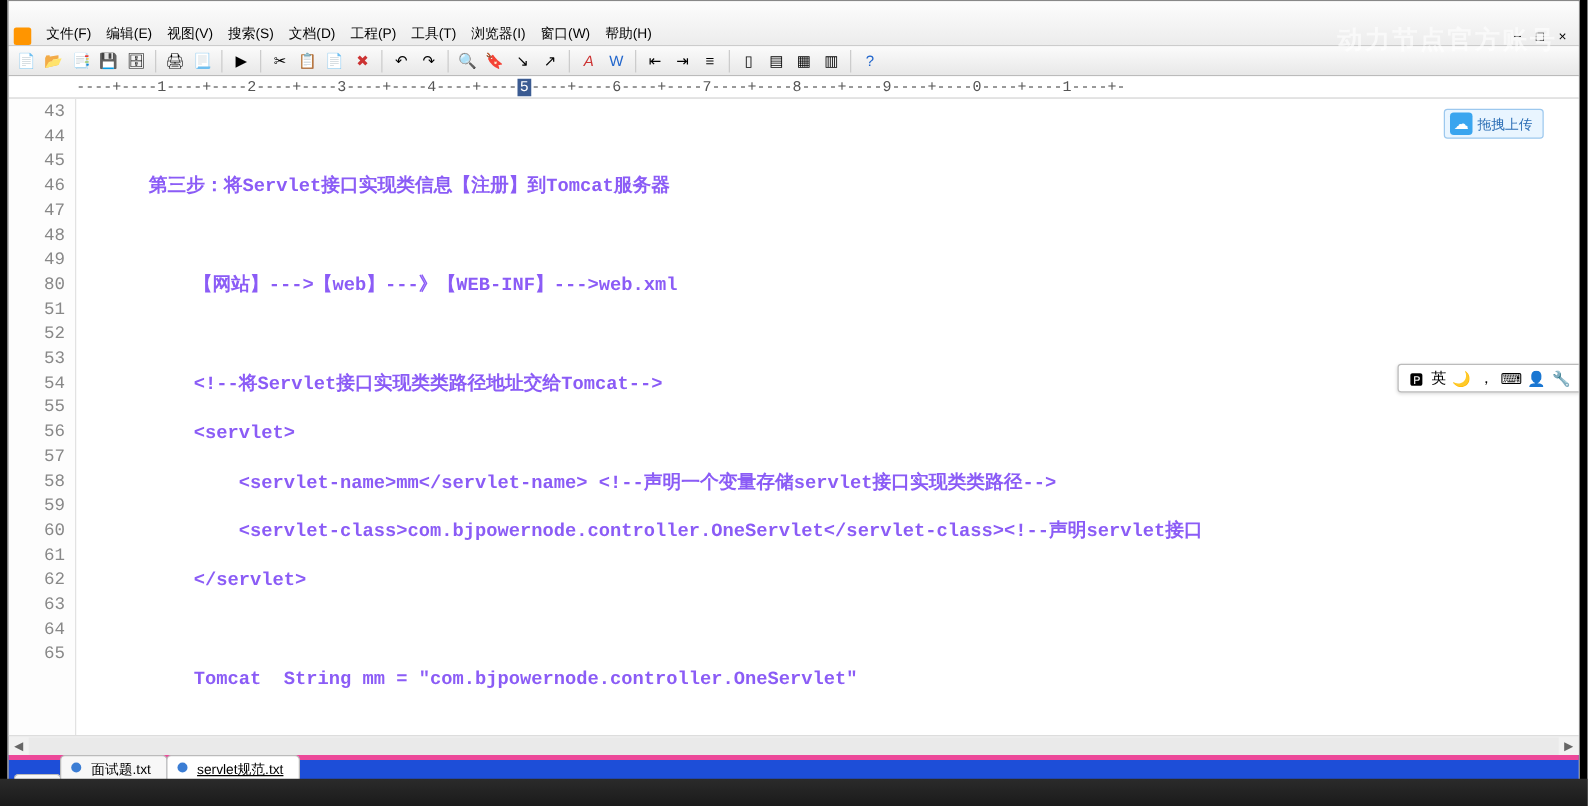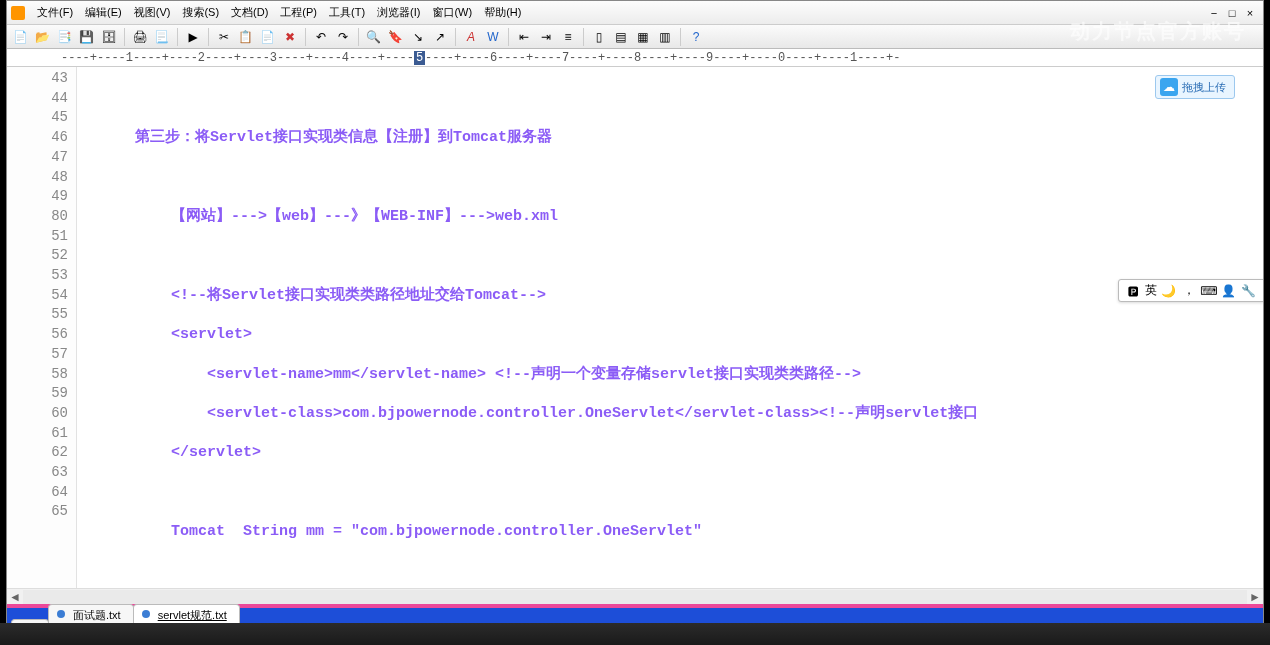--- a/index.html
+++ b/index.html
@@ -14,25 +14,25 @@
 }
 .app-window {
   position: absolute;
   left: 6px; top: 0; right: 6px; bottom: 18px;
   background: #f0f0f0;
   display: flex;
   flex-direction: column;
   border: 1px solid #888;
 }
 .menubar {
-  height: 24px;
+  height: 36px;
   background: linear-gradient(#fdfdfd,#ececec);
   border-bottom: 1px solid #ccc;
   display: flex;
-  align-items: center;
+  align-items: flex-end;
   padding: 0 4px;
   font-size: 11px;
 }
 .menubar .app-icon { width: 14px; height: 14px; background: #ff9500; border-radius: 2px; margin-right: 6px; }
 .menubar .menu-item { padding: 2px 6px; cursor: pointer; }
 .window-controls { margin-left: auto; display: flex; }
 .window-controls span { width: 18px; text-align: center; cursor: pointer; font-family: sans-serif; }
 .toolbar {
   height: 24px;
   background: linear-gradient(#fbfbfb,#e8e8e8);
@@ -61,21 +61,21 @@
   font-family: "Courier New", monospace;
   font-size: 12px;
   color: #555;
   white-space: pre;
   overflow: hidden;
   padding-left: 54px;
 }
 .ruler .col-marker { background: #3b5b92; color: #fff; padding: 0 2px; }
 .editor-wrap { flex: 1; display: flex; background: #fff; position: relative; overflow: hidden; }
 .gutter {
-  width: 70px;
+  width: 54px;
   background: #fdfdfd;
   border-right: 1px solid #e2e2e2;
   text-align: right;
   padding: 2px 8px 2px 0;
   color: #888;
   font-family: "Consolas","Courier New",monospace;
   font-size: 14px;
   line-height: 19.7px;
 }
 .code {

